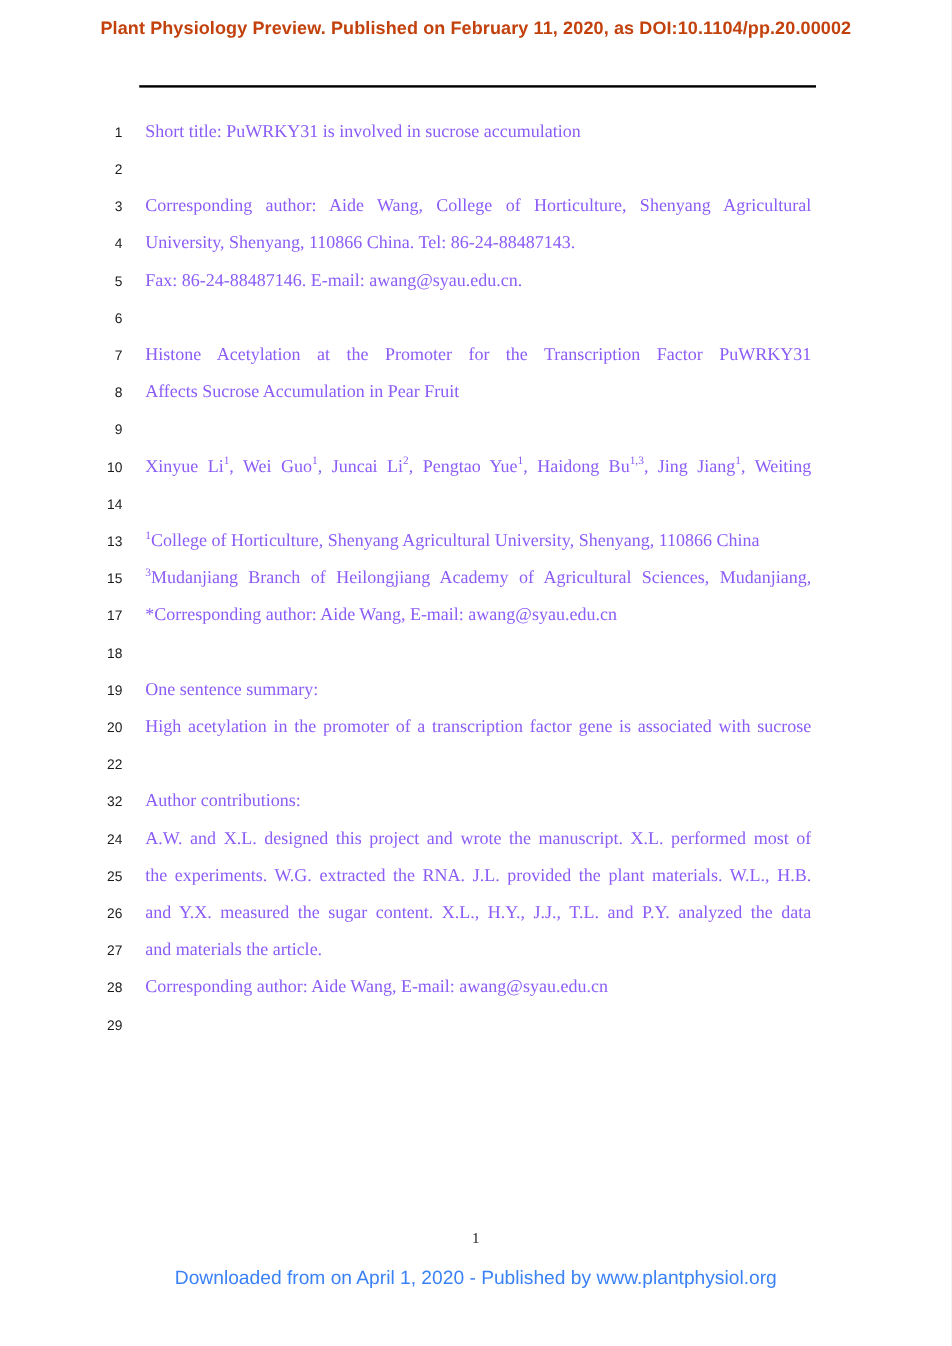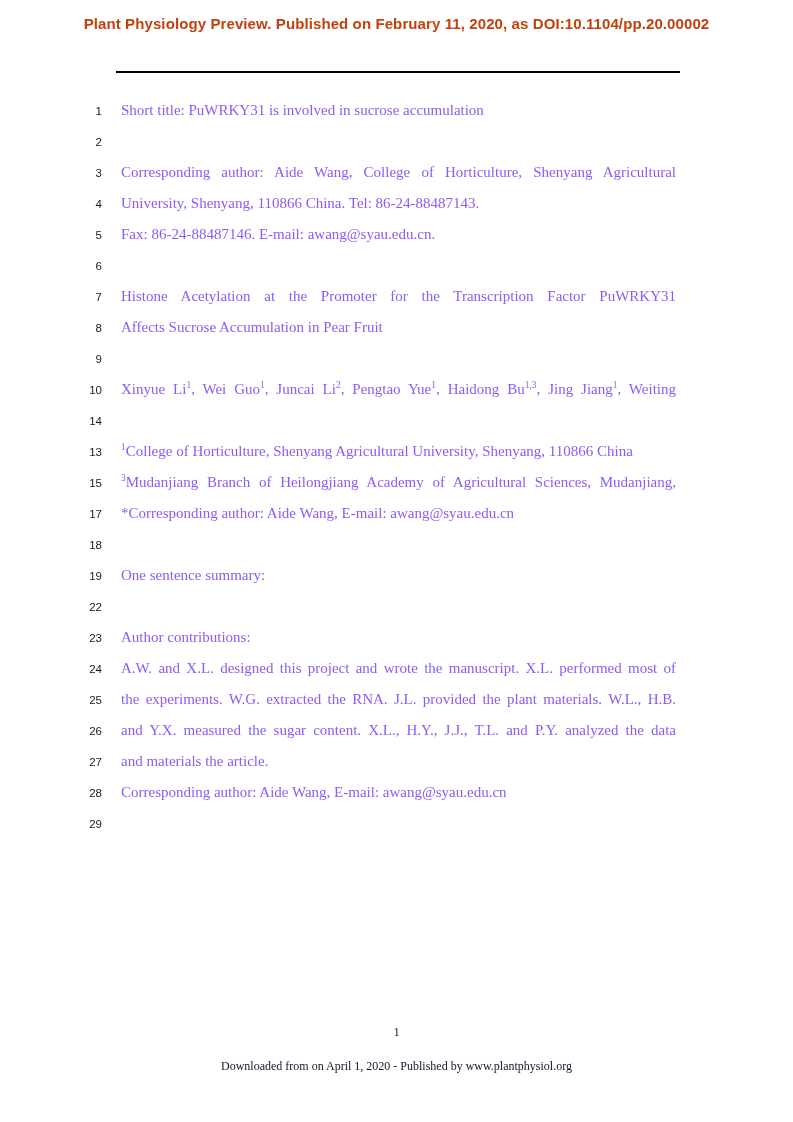--- a/index.html
+++ b/index.html
@@ -87,24 +87,23 @@
   }
   .footer {
     position: absolute;
     top: 1059px;
     left: 0;
     right: 0;
     text-align: center;
     font-family: "Liberation Sans", sans-serif;
   }
   .footer-small {
-    font-size: 12px;
+    font-size: 16px;
     line-height: 14px;
-    color: #0f172a;
-    font-family: Liberation Serif, serif;
+    color: #3b82f6;
   }
   .footer-bold {
     font-size: 15px;
     line-height: 18px;
     font-weight: bold;
     color: #000;
   }
 </style>
 </head>
 <body>
@@ -174,25 +173,29 @@
       </div>
       <div class="line-row">
         <span class="line-num">18</span>
         <span class="line-text"></span>
       </div>
       <div class="line-row">
         <span class="line-num">19</span>
         <span class="line-text">One sentence summary:</span>
       </div>
       <div class="line-row">
+        <span class="line-num">20</span>
+        <span class="line-text justify">High acetylation in the promoter of a transcription factor gene is associated with sucrose</span>
+      </div>
+      <div class="line-row">
         <span class="line-num">22</span>
         <span class="line-text"></span>
       </div>
       <div class="line-row">
-        <span class="line-num">23</span>
+        <span class="line-num">32</span>
         <span class="line-text">Author contributions:</span>
       </div>
       <div class="line-row">
         <span class="line-num">24</span>
         <span class="line-text justify">A.W. and X.L. designed this project and wrote the manuscript. X.L. performed most of</span>
       </div>
       <div class="line-row">
         <span class="line-num">25</span>
         <span class="line-text justify">the experiments. W.G. extracted the RNA. J.L. provided the plant materials. W.L., H.B.</span>
       </div>

